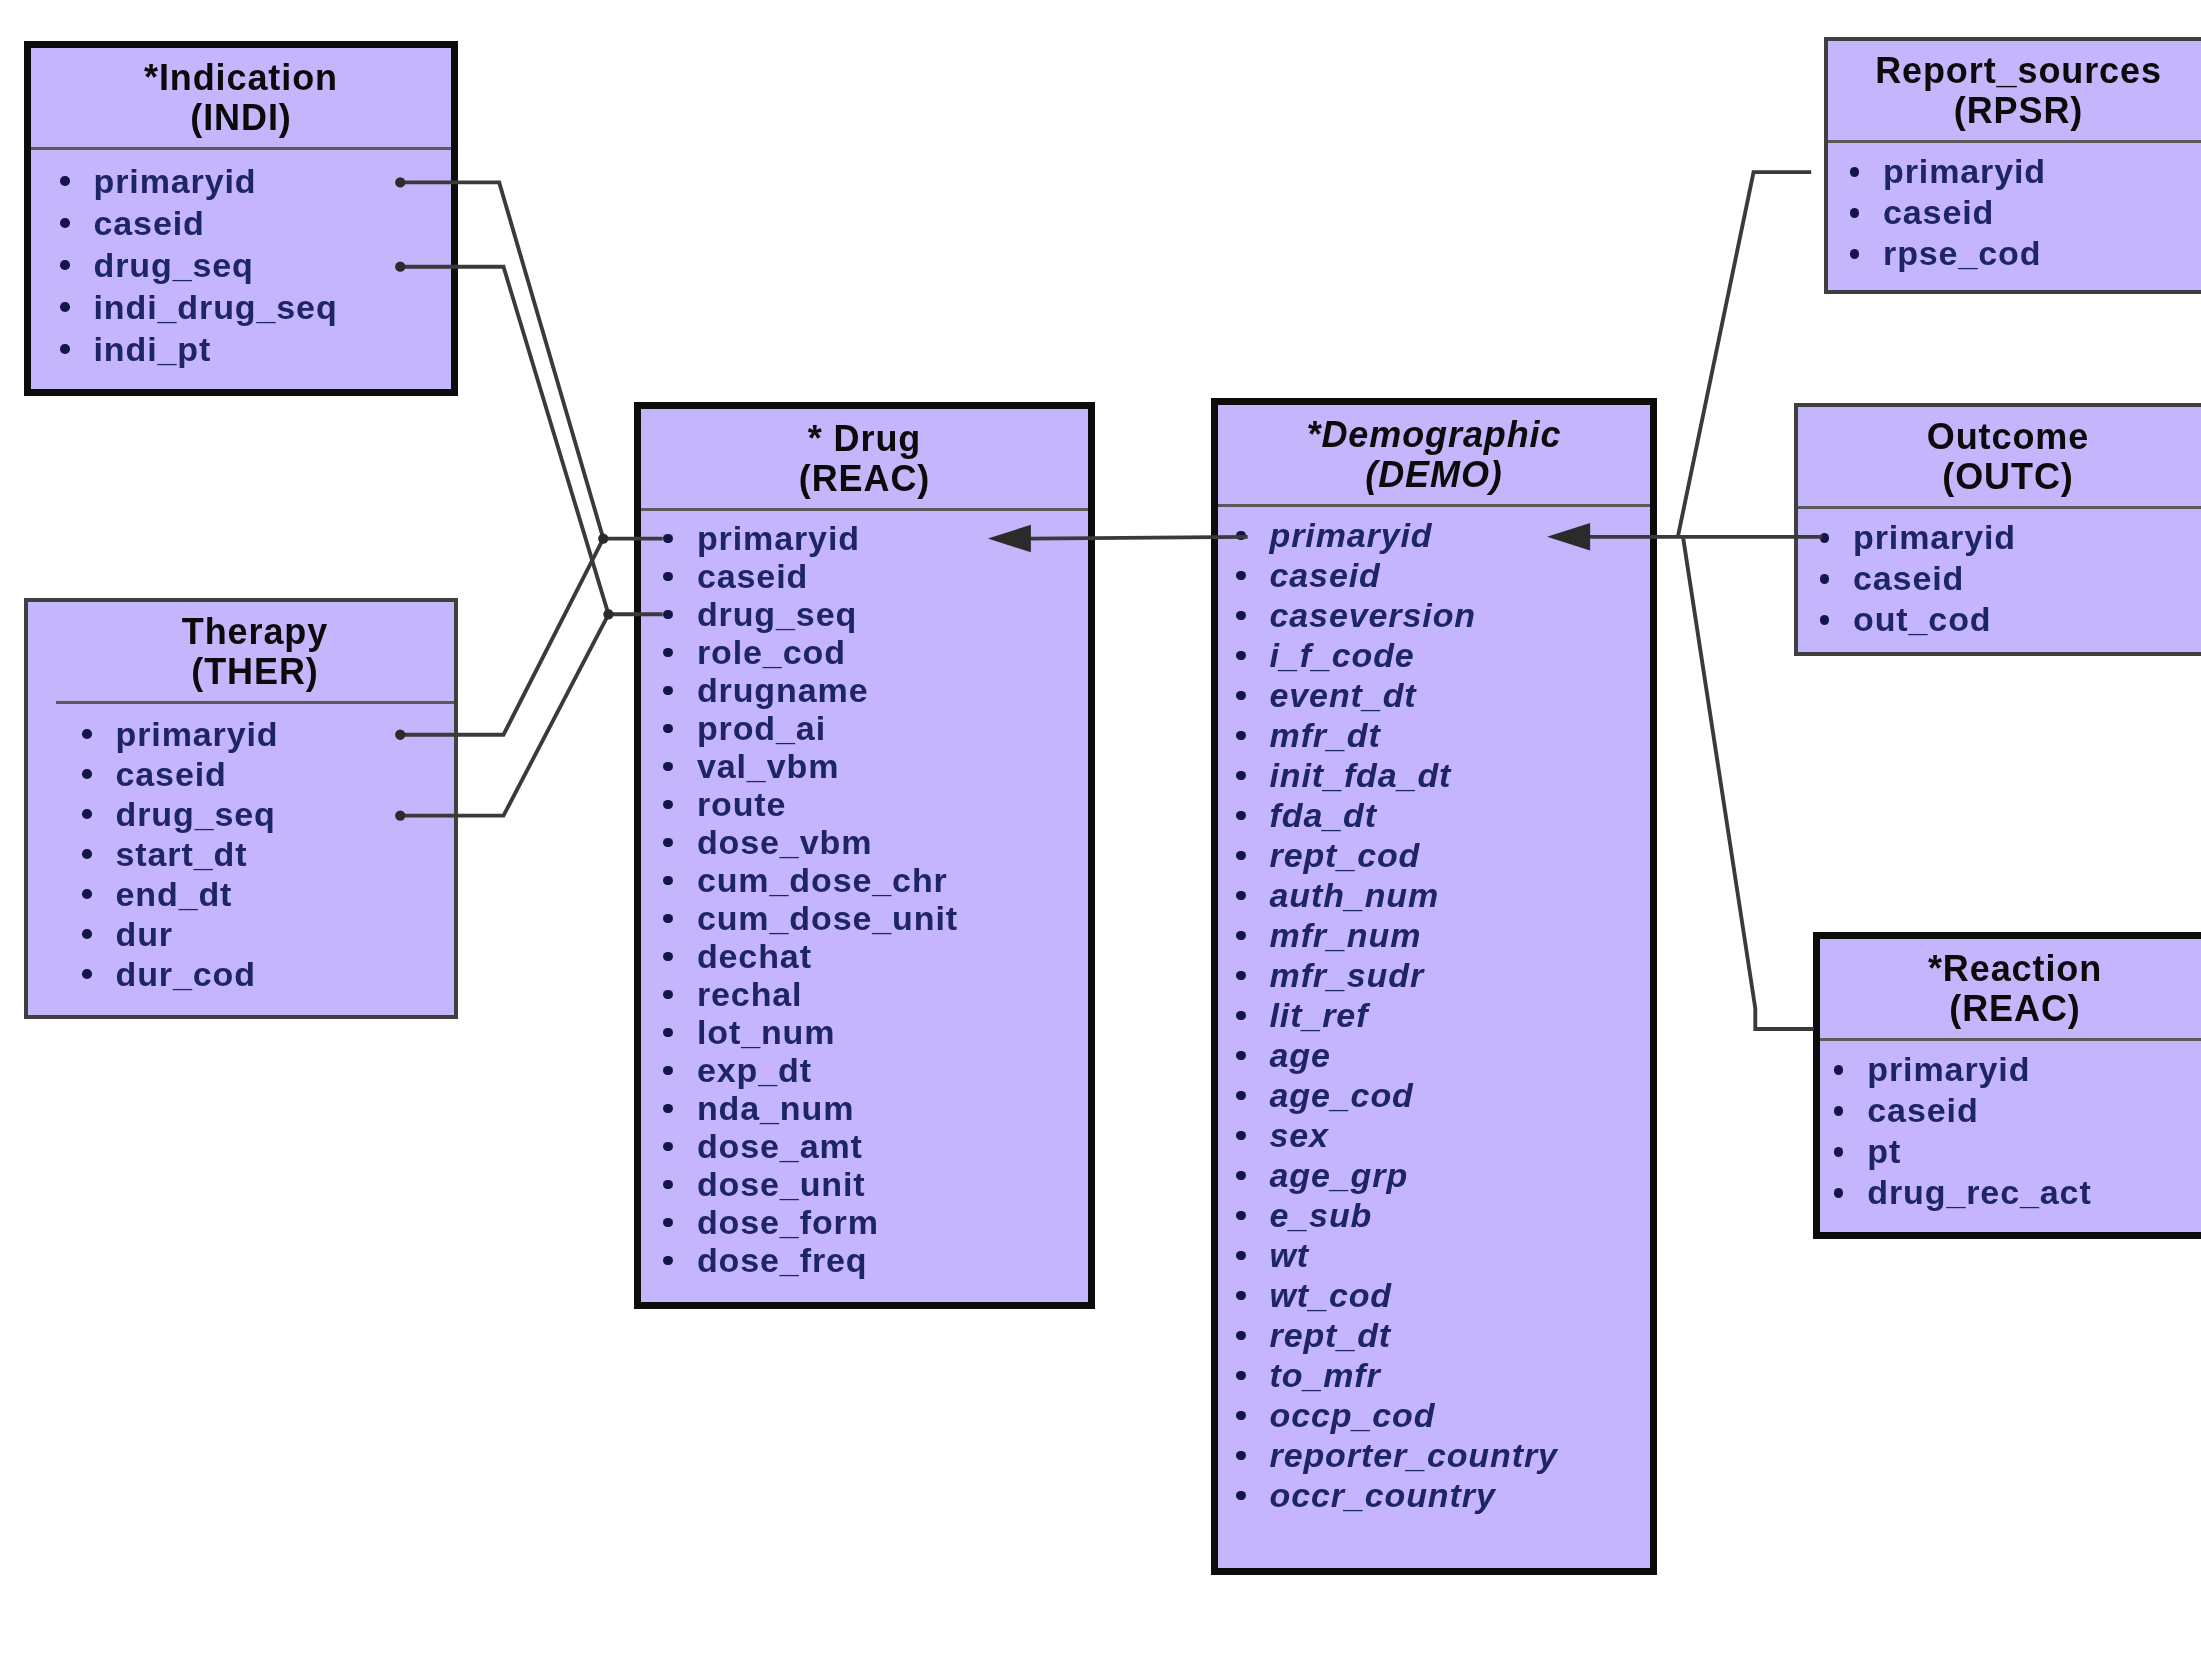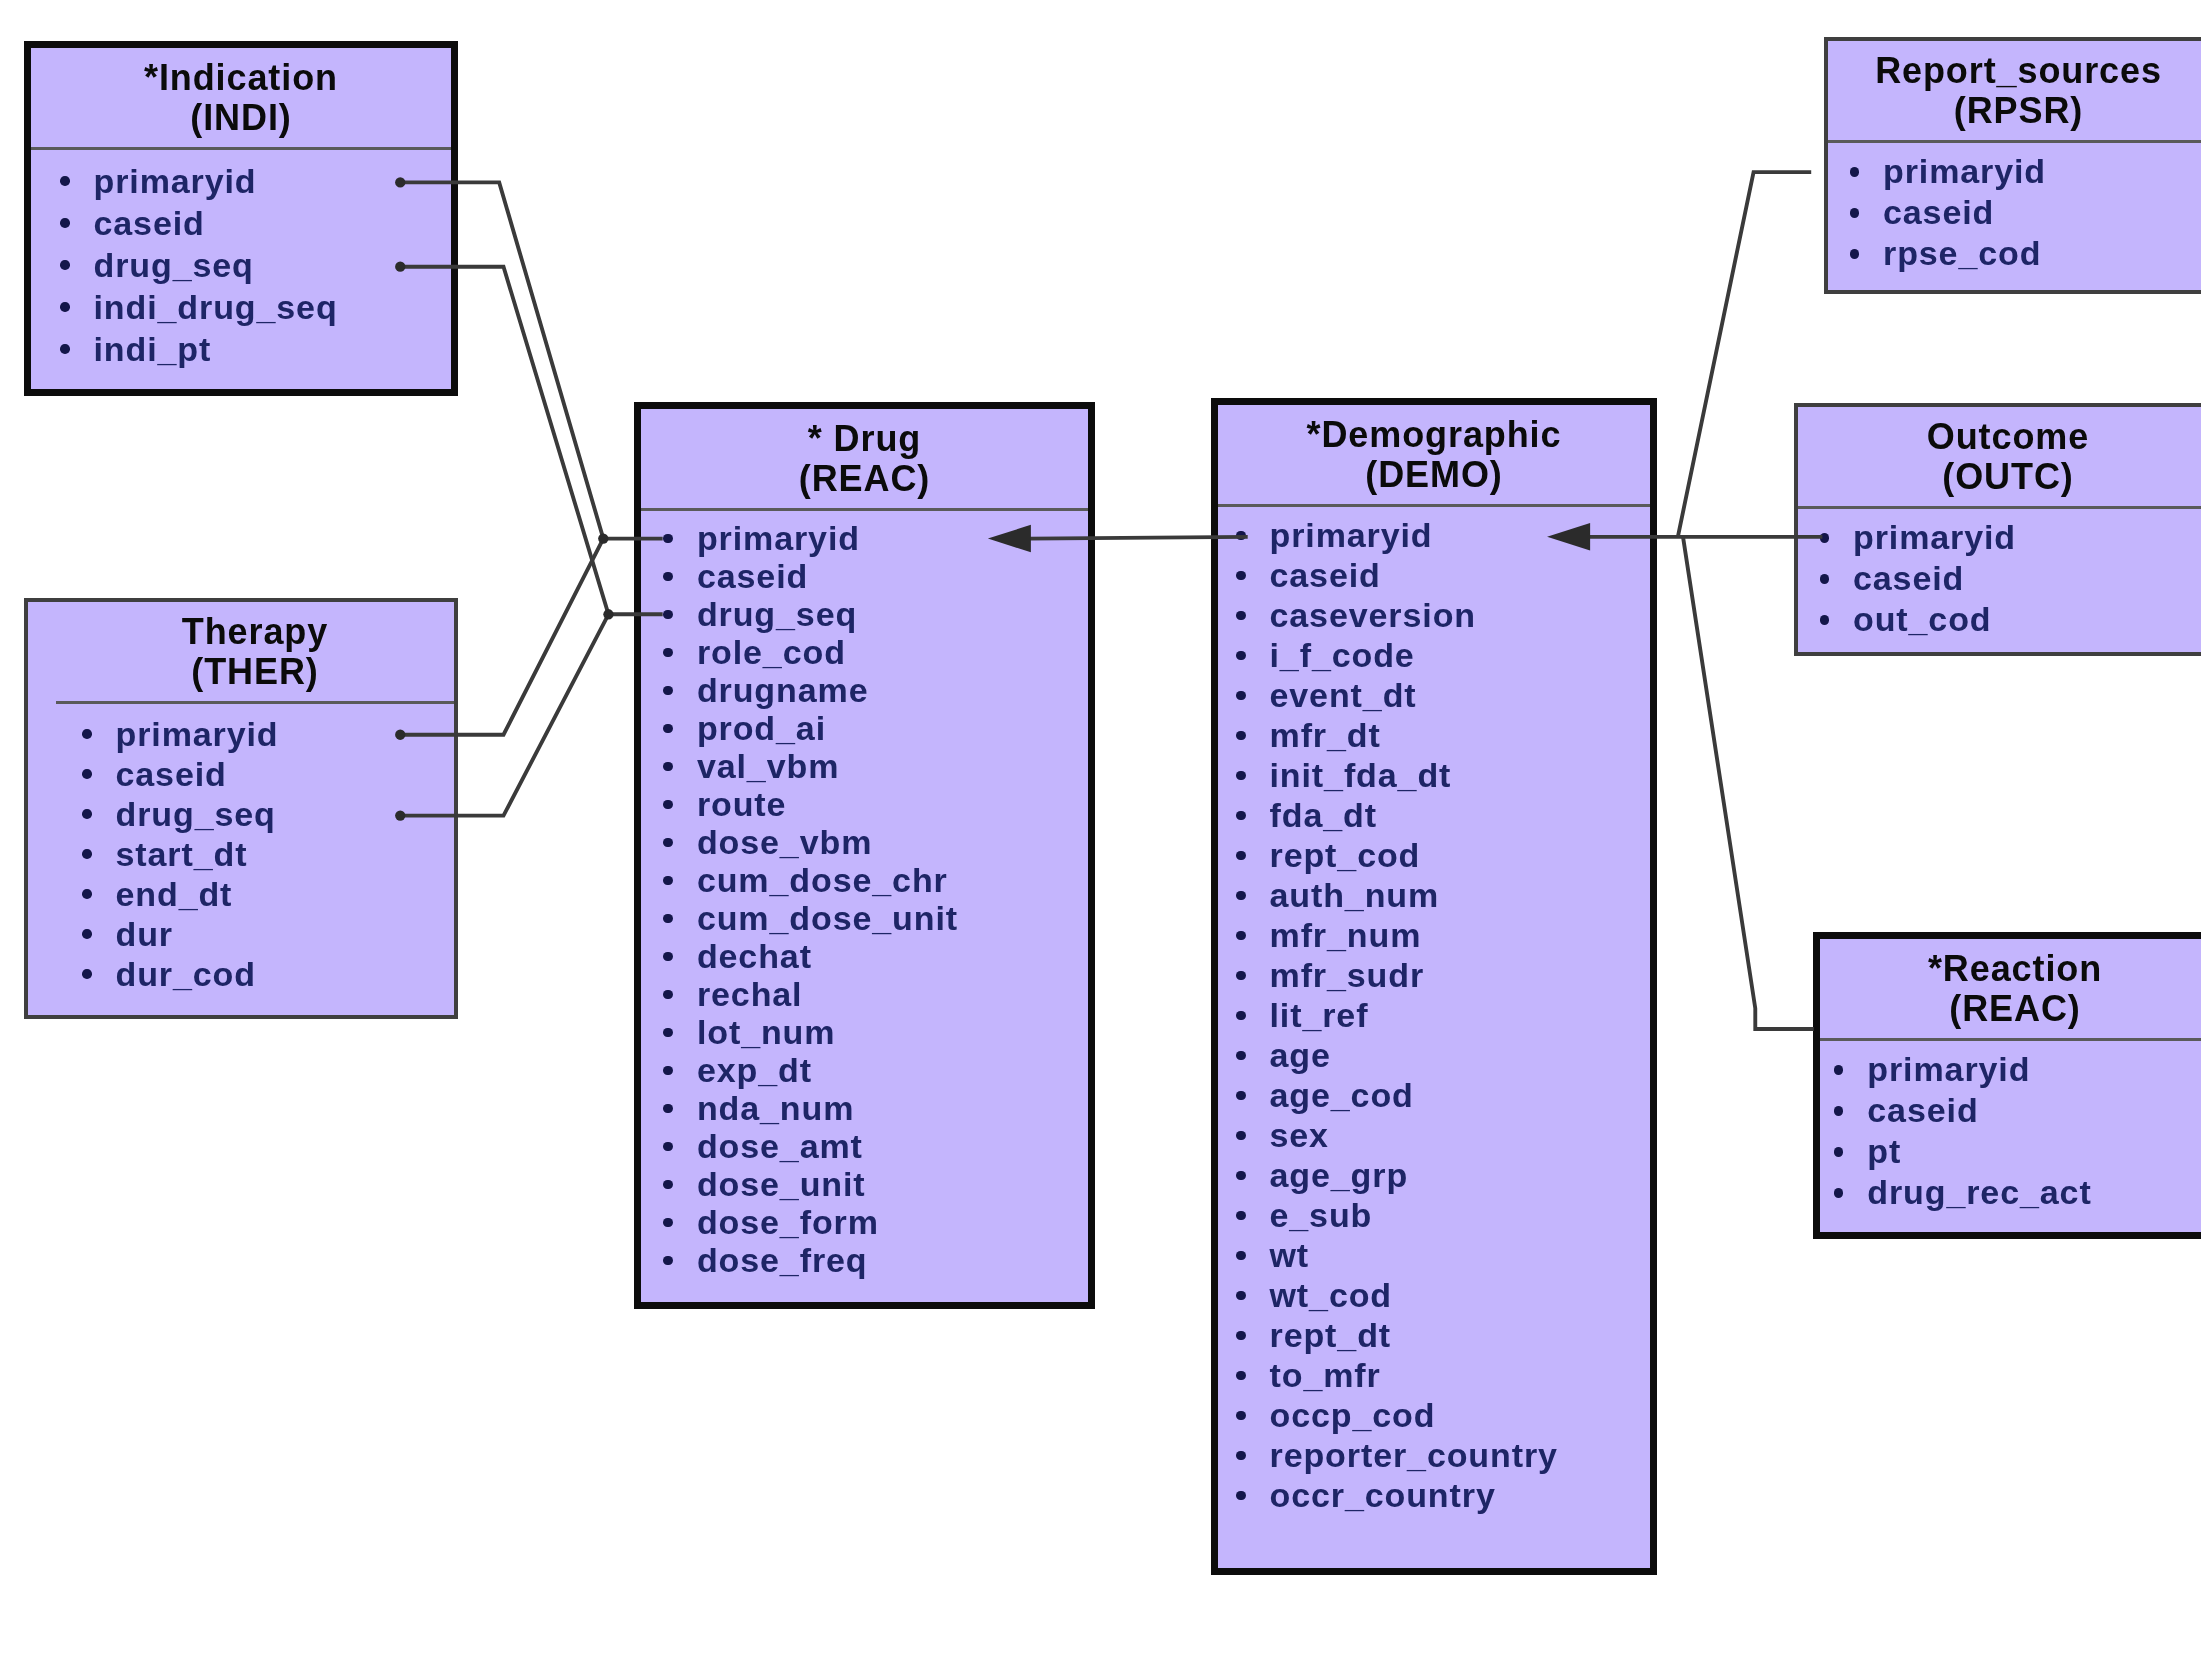--- a/index.html
+++ b/index.html
@@ -230,21 +230,21 @@
           <span class="bullet"></span>
           <span class="field-label">dose_form</span>
         </div>
         <div class="field-row">
           <span class="bullet"></span>
           <span class="field-label">dose_freq</span>
         </div>
       </div>
   </div>
 
-  <div class="box thick bx-demo" style="left:1211px;top:398px;width:446px;">
+  <div class="box thick bx-demo" style="left:1211px;top:398px;width:446px;font-style:italic;">
     <div class="box-header">
       <div class="t1">*Demographic</div>
       <div class="t2">(DEMO)</div>
     </div>
     <div class="fields">
         <div class="field-row">
           <span class="bullet"></span>
           <span class="field-label">primaryid</span>
         </div>
         <div class="field-row">

